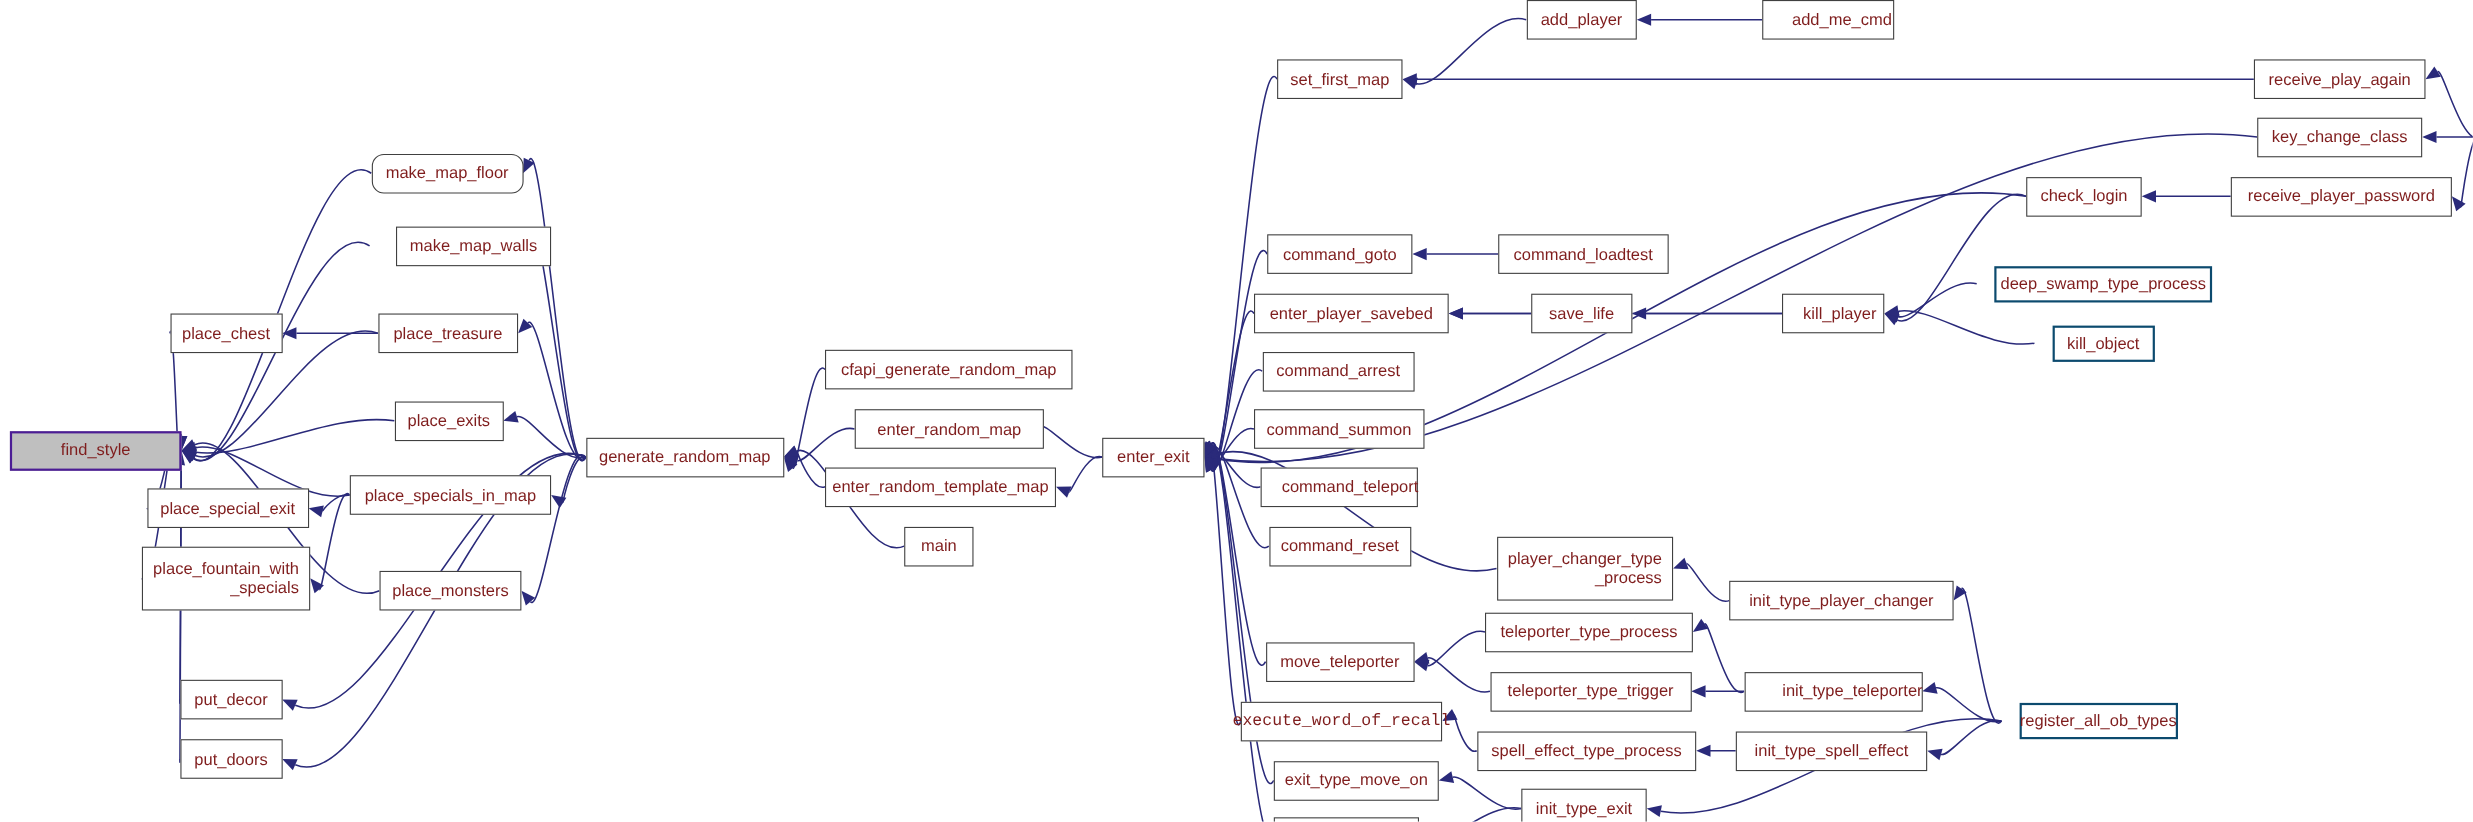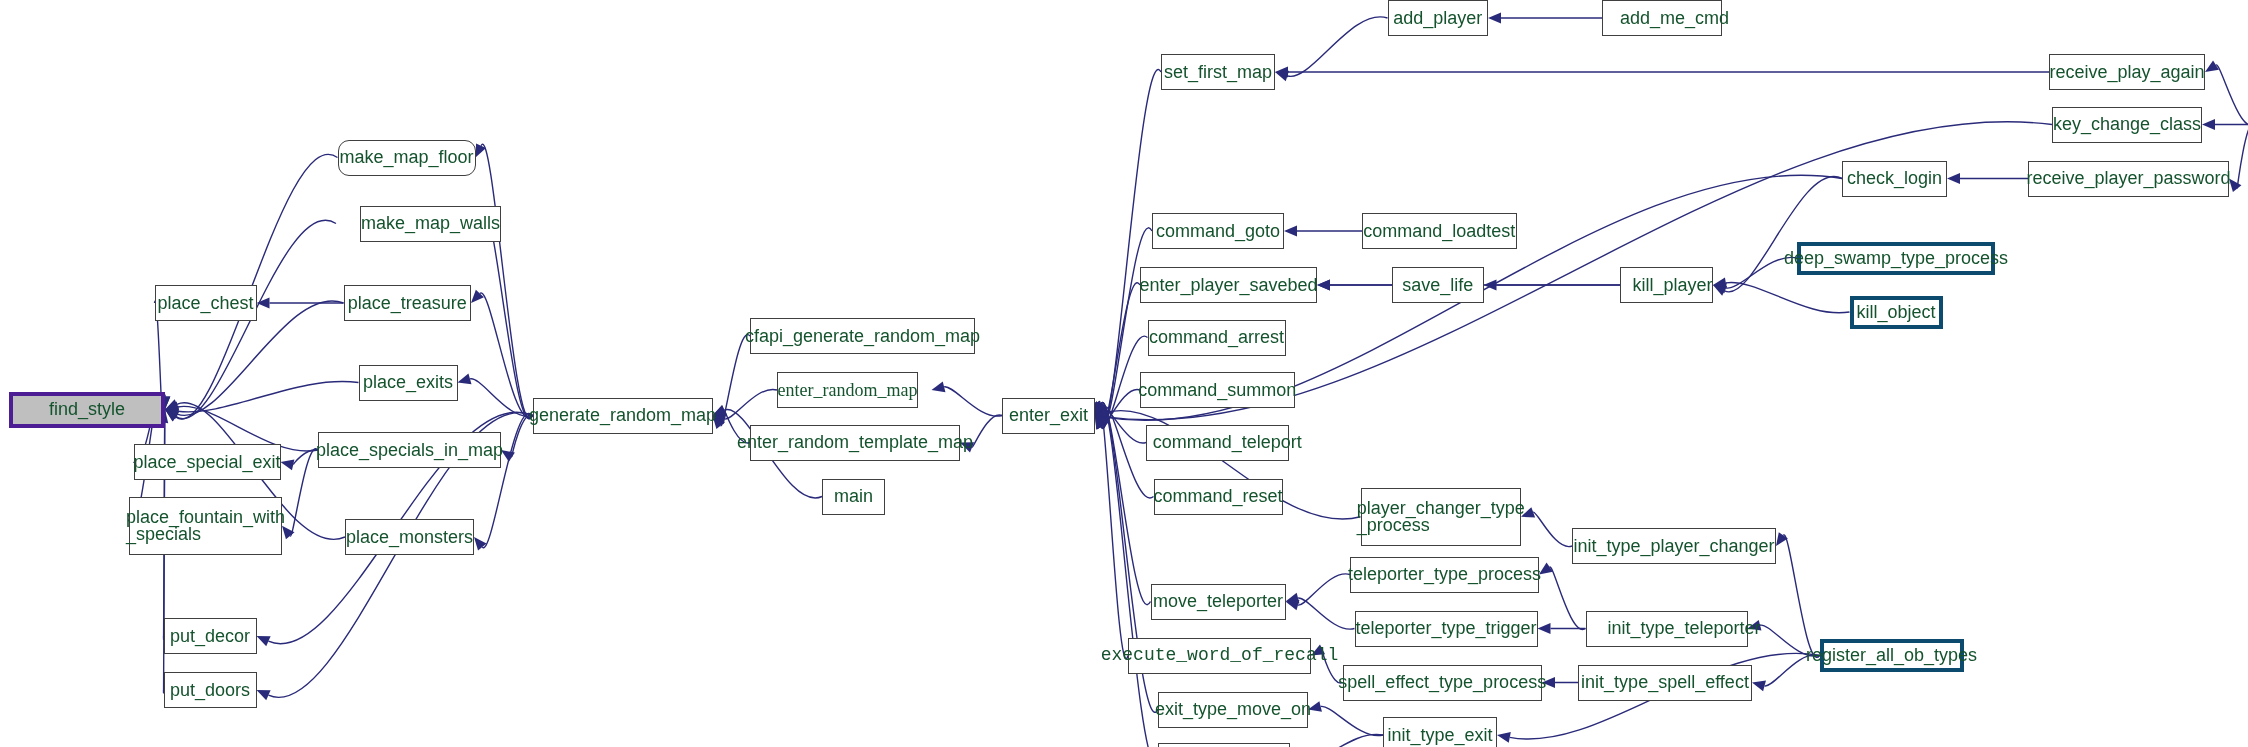--- a/index.html
+++ b/index.html
@@ -1,24 +1,24 @@
 <!DOCTYPE html>
 <html><head>
 <meta charset="utf-8">
 <style>
   html,body{margin:0;padding:0;background:#ffffff;}
   #stage{position:relative;width:2248px;height:747px;background:#ffffff;
          font-family:"Liberation Sans","DejaVu Sans",sans-serif;overflow:hidden;}
   svg#edges{position:absolute;left:0;top:0;width:2248px;height:747px;}
   .node{position:absolute;box-sizing:border-box;display:flex;align-items:center;
-        justify-content:center;text-align:left;background:#ffffff;
-        border:1px solid #404040;font-size:18px;line-height:17px;color:#14532d;
+        justify-content:center;text-align:right;background:#ffffff;
+        border:1px solid #404040;font-size:15px;line-height:17px;color:#7f1d1d;
         white-space:pre;letter-spacing:0px;}
-  .node.red{border:4px solid #0c4a6e;}
-  .node.focus{background:#bfbfbf;border:4px solid #4c1d95;}
+  .node.red{border:2px solid #0c4a6e;margin-left:16px;}
+  .node.focus{background:#bfbfbf;border:2px solid #4c1d95;}
 </style>
 </head>
 <body>
 
 <div id="stage">
   <svg id="edges" viewBox="0 0 2248 747" preserveAspectRatio="none">
       <path d="M 337.5 157.5 C 282.3 119, 220.2 448, 175.66270430906388 416.9368499257058" fill="none" stroke="#2a2a7a" stroke-width="1.4"></path>
       <polygon points="165,409.5 178.80906389301634,412.425705794948 172.51634472511142,421.44799405646364" fill="#2a2a7a"></polygon>
       <path d="M 336 223.5 C 281.28 187.9462978799581, 219.71999999999997 445.05370212004186, 175.90106836253872 416.58284607733765" fill="none" stroke="#2a2a7a" stroke-width="1.4"></path>
       <polygon points="165,409.5 178.8976570875662,411.9708556162636 172.90447963751126,421.1948365384117" fill="#2a2a7a"></polygon>
@@ -166,21 +166,21 @@
       <div class="node" style="left: 358.5px; top: 364.5px; width: 99px; height: 36px;">place_exits</div>
       <div class="node" style="left: 133.5px; top: 444px; width: 147px; height: 36px;">place_special_exit</div>
       <div class="node" style="left: 318px; top: 432px; width: 183px; height: 36px;">place_specials_in_map</div>
       <div class="node" style="left: 129px; top: 496.5px; width: 153px; height: 58.5px;">place_fountain_with
 _specials</div>
       <div class="node" style="left: 345px; top: 519px; width: 129px; height: 36px;">place_monsters</div>
       <div class="node" style="left: 163.5px; top: 618px; width: 93px; height: 36px;">put_decor</div>
       <div class="node" style="left: 163.5px; top: 672px; width: 93px; height: 36px;">put_doors</div>
       <div class="node" style="left: 532.5px; top: 397.5px; width: 180px; height: 36px;">generate_random_map</div>
       <div class="node" style="left: 750px; top: 318px; width: 225px; height: 36px;">cfapi_generate_random_map</div>
-      <div class="node" style="left: 777px; top: 372px; width: 141px; height: 36px; font-family: Liberation Serif, serif;">enter_random_map</div>
+      <div class="node" style="left: 777px; top: 372px; width: 172px; height: 36px;">enter_random_map</div>
       <div class="node" style="left: 750px; top: 424.5px; width: 210px; height: 36px;">enter_random_template_map</div>
       <div class="node" style="left: 822px; top: 478.5px; width: 63px; height: 36px;">main</div>
       <div class="node" style="left: 1002px; top: 397.5px; width: 93px; height: 36px;">enter_exit</div>
       <div class="node" style="left: 1161px; top: 54px; width: 114px; height: 36px;">set_first_map</div>
       <div class="node" style="left: 1387.5px; top: 0px; width: 100.5px; height: 36px;">add_player</div>
       <div class="node" style="left: 1602px; top: 0px; width: 120px; height: 36px; padding-left: 25px;">add_me_cmd</div>
       <div class="node" style="left: 2049px; top: 54px; width: 156px; height: 36px;">receive_play_again</div>
       <div class="node" style="left: 2052px; top: 106.5px; width: 150px; height: 36px;">key_change_class</div>
       <div class="node" style="left: 2028px; top: 160.5px; width: 201px; height: 36px;">receive_player_password</div>
       <div class="node" style="left: 1842px; top: 160.5px; width: 105px; height: 36px;">check_login</div>

